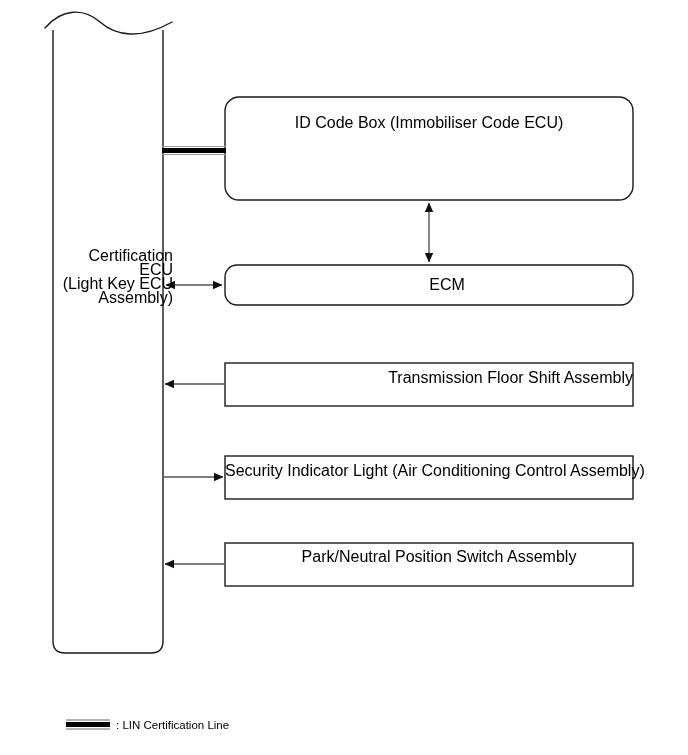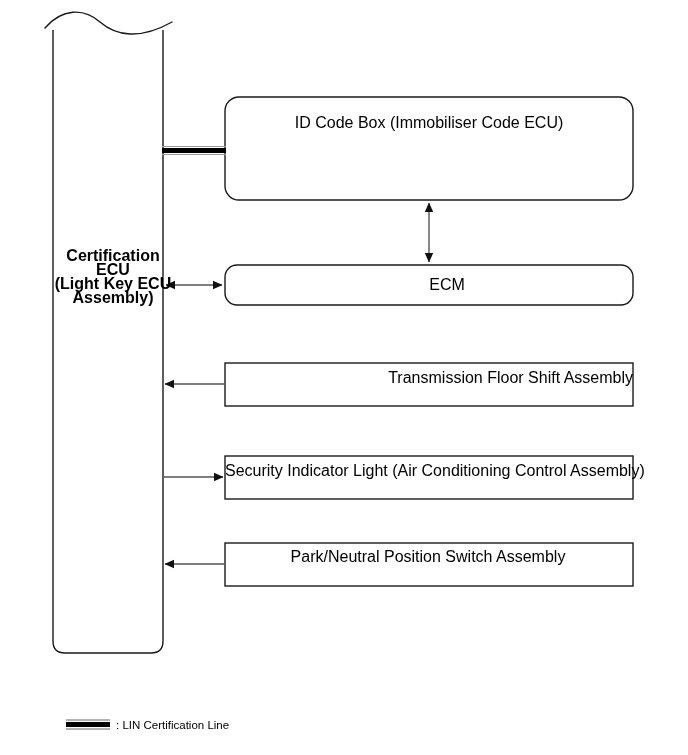--- a/index.html
+++ b/index.html
@@ -30,24 +30,23 @@
     white-space: nowrap;
     pointer-events: none;
   }
   .node-label.centered {
     text-align: center;
   }
   .ecu-label {
     left: 53px;
     top: 249px;
     width: 120px;
-    text-align: center;
+    text-align: right;
     line-height: 14px;
     white-space: normal;
-    font-weight: bold;
   }
   .legend-text {
     position: absolute;
     left: 116px;
     top: 717px;
     font-size: 11.5px;
     line-height: 16px;
     color: #000000;
     white-space: nowrap;
   }
@@ -131,15 +130,15 @@
 <div class="node-label ecu-label"><span>Certification ECU</span><br><span>(Light Key ECU</span><br><span>Assembly)</span></div>
 
 <div class="node-label centered" style="left:225px; top:116px; width:408px;">ID Code Box (Immobiliser Code ECU)</div>
 
 <div class="node-label centered" style="left:225px; top:278px; width:444px;">ECM</div>
 
 <div class="node-label centered" style="left:225px; top:371px; width:408px;text-align:right;">Transmission Floor Shift Assembly</div>
 
 <div class="node-label centered" style="left:225px; top:464px; width:368px;">Security Indicator Light (Air Conditioning Control Assembly)</div>
 
-<div class="node-label centered" style="left:224px; top:550px; width:408px;">Park/Neutral Position Switch Assembly</div>
+<div class="node-label centered" style="left:235px; top:550px; width:408px;">Park/Neutral Position Switch Assembly</div>
 
 <div class="legend-text">: LIN Certification Line</div>
 
 </body></html>

